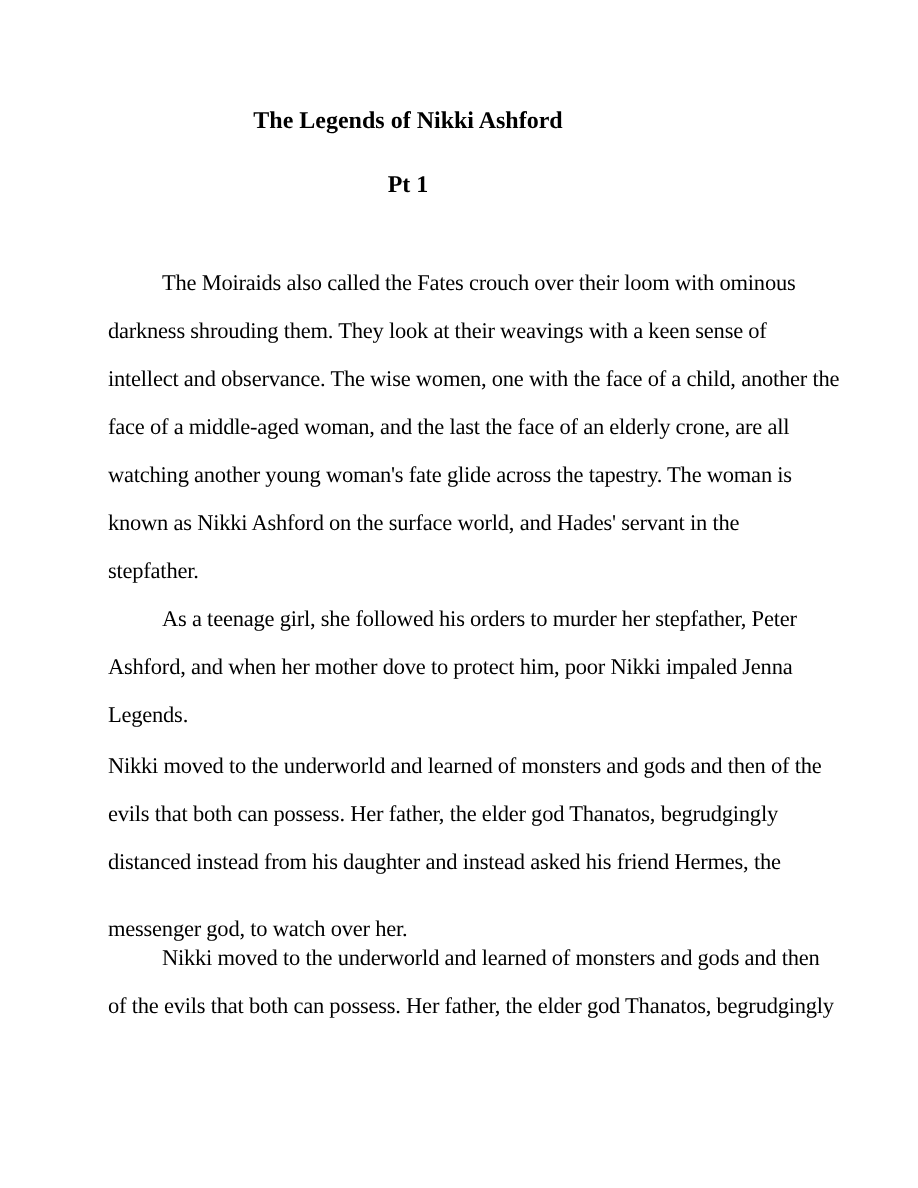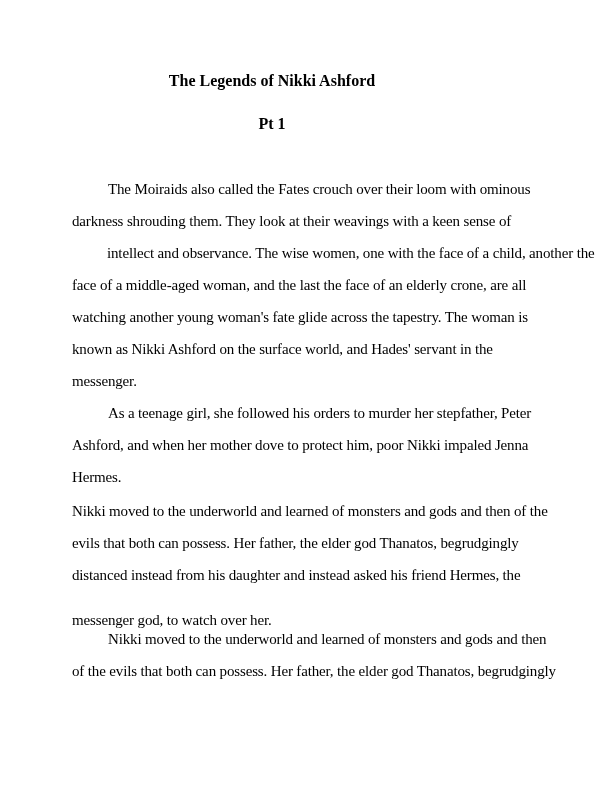--- a/index.html
+++ b/index.html
@@ -12,27 +12,27 @@
 </style>
 </head>
 <body>
 
 <div>
   <div class="title" style="top:72px;">The Legends of Nikki Ashford</div>
   <div class="title" style="top:115px;">Pt 1</div>
 
   <div class="line indent" style="top:181px;">The Moiraids also called the Fates crouch over their loom with ominous</div>
   <div class="line" style="top:213px;">darkness shrouding them. They look at their weavings with a keen sense of</div>
-  <div class="line" style="top:245px;margin-left:35px;">intellect and observance. The wise women, one with the face of a child, another the</div>
+  <div class="line" style="top:245px;">intellect and observance. The wise women, one with the face of a child, another the</div>
   <div class="line" style="top:277px;">face of a middle-aged woman, and the last the face of an elderly crone, are all</div>
   <div class="line" style="top:309px;">watching another young woman's fate glide across the tapestry. The woman is</div>
   <div class="line" style="top:341px;text-align:right;">known as Nikki Ashford on the surface world, and Hades' servant in the</div>
-  <div class="line" style="top:373px;">messenger.</div>
+  <div class="line" style="top:373px;">stepfather.</div>
   <div class="line indent" style="top:405px;text-align:center;">As a teenage girl, she followed his orders to murder her stepfather, Peter</div>
   <div class="line" style="top:437px;">Ashford, and when her mother dove to protect him, poor Nikki impaled Jenna</div>
-  <div class="line" style="top:469px;">Hermes.</div>
+  <div class="line" style="top:469px;">Legends.</div>
   <div class="line" style="top:503px;">Nikki moved to the underworld and learned of monsters and gods and then of the</div>
   <div class="line" style="top:535px;">evils that both can possess. Her father, the elder god Thanatos, begrudgingly</div>
   <div class="line" style="top:567px;">distanced instead from his daughter and instead asked his friend Hermes, the</div>
   <div class="line" style="top:612px;">messenger god, to watch over her.</div>
   <div class="line indent" style="top:631px;">Nikki moved to the underworld and learned of monsters and gods and then</div>
   <div class="line" style="top:663px;">of the evils that both can possess. Her father, the elder god Thanatos, begrudgingly</div>
 </div>
 
 </body></html>

